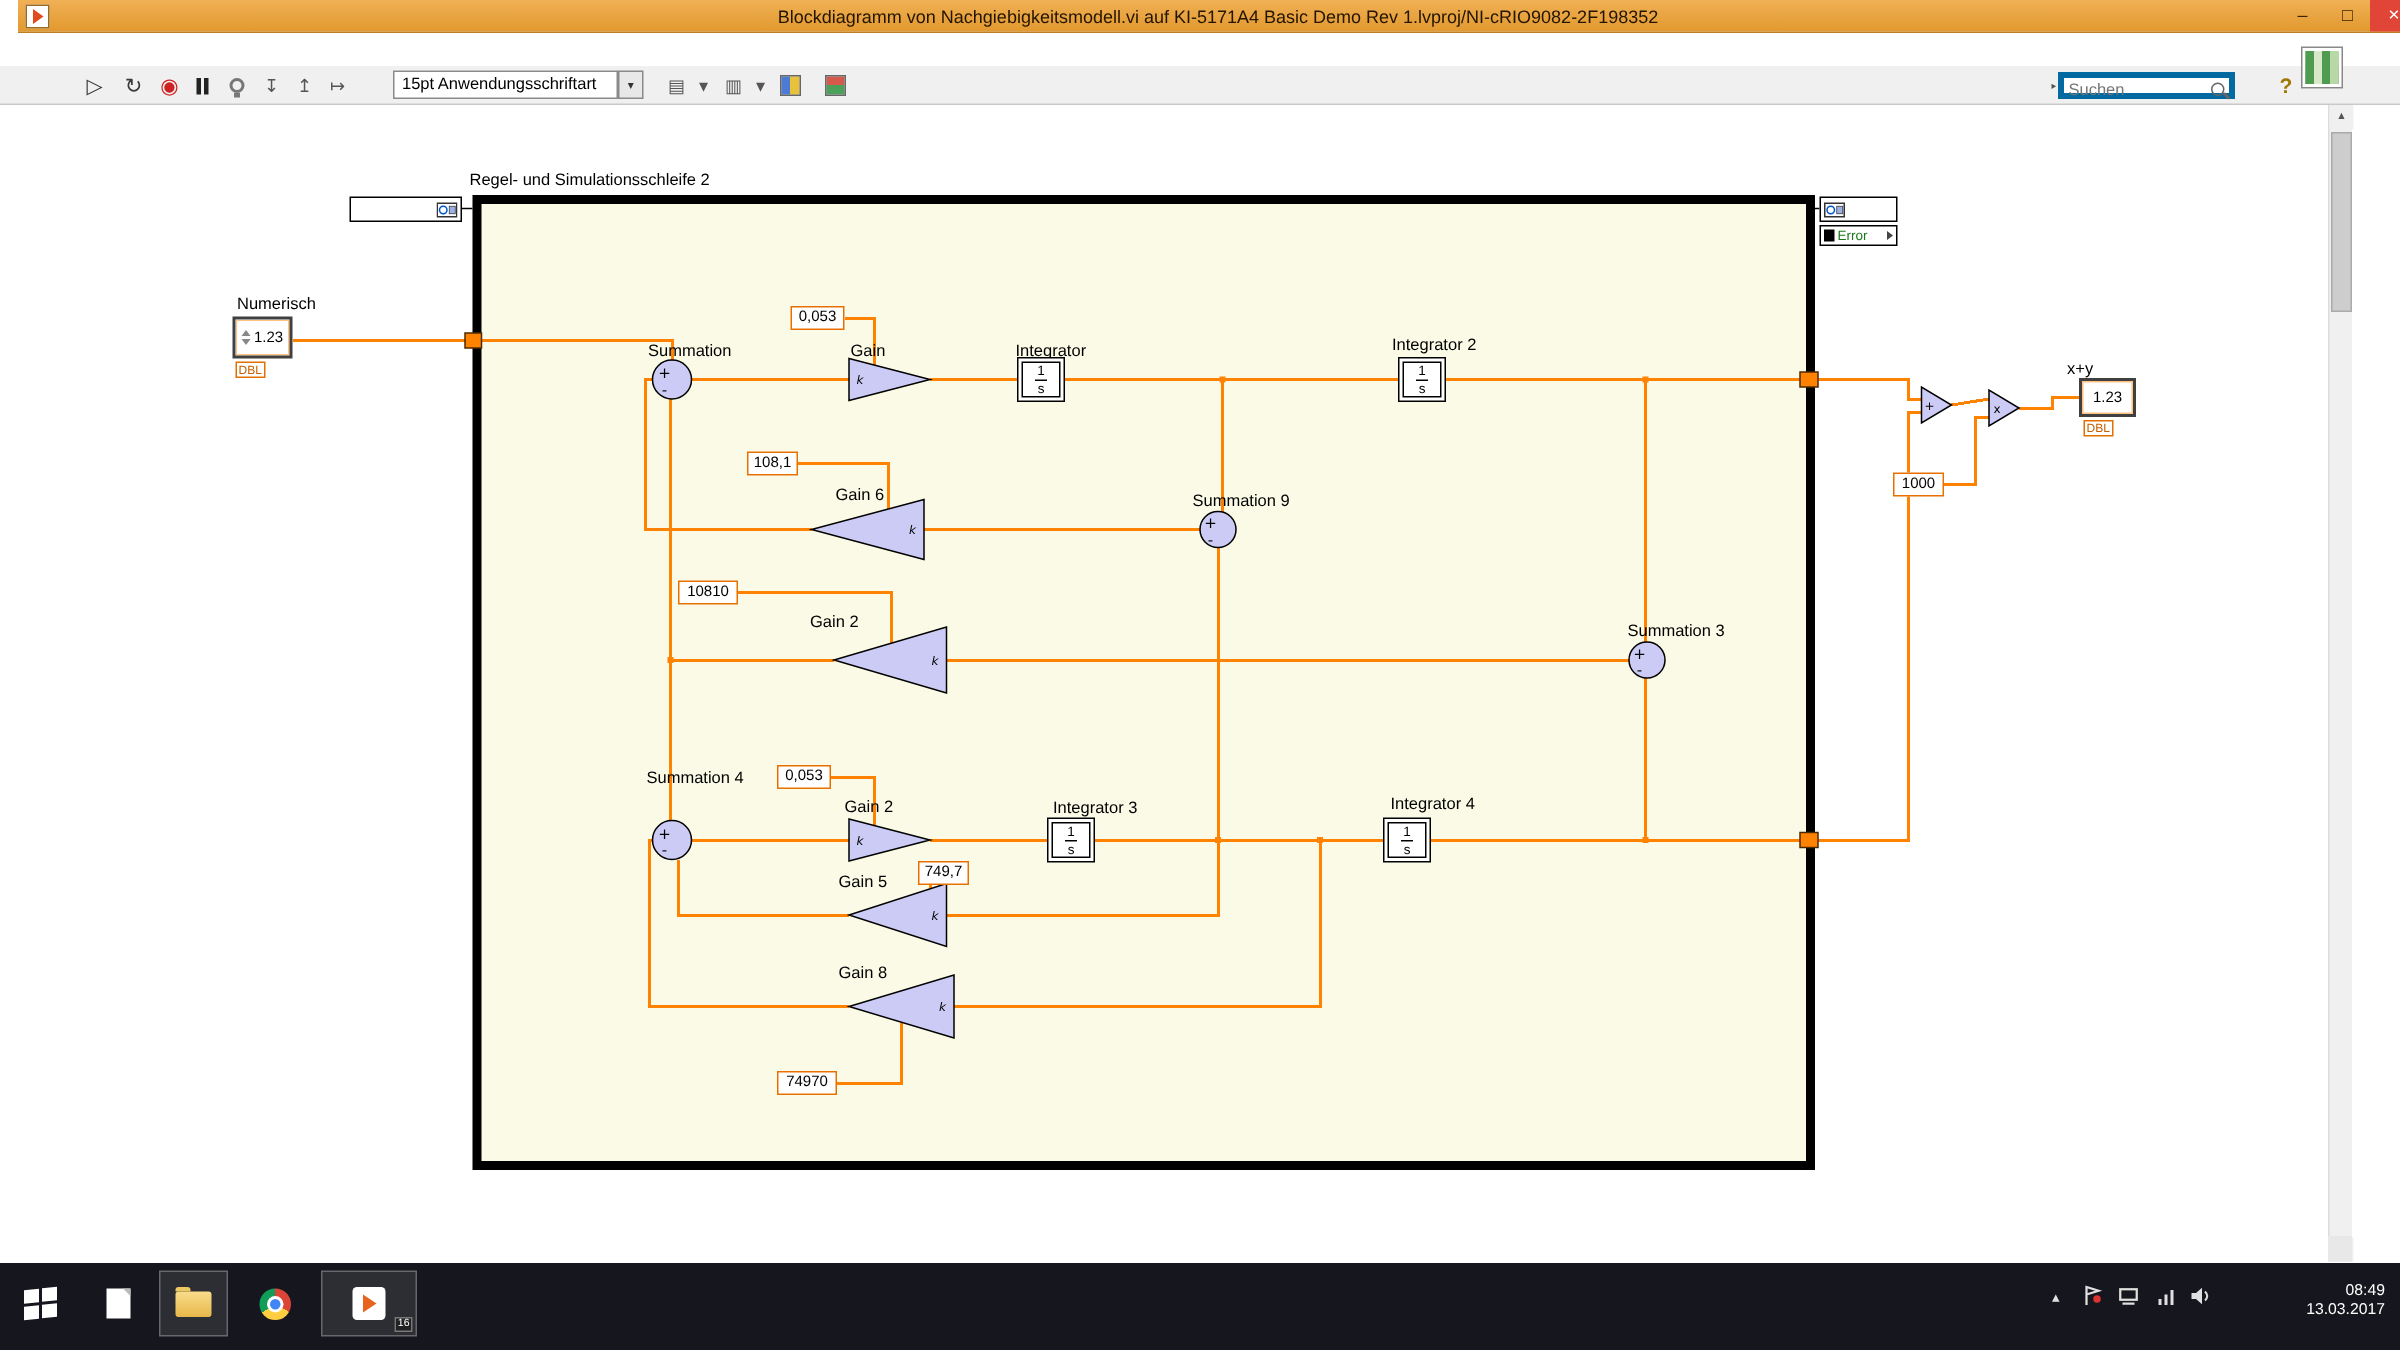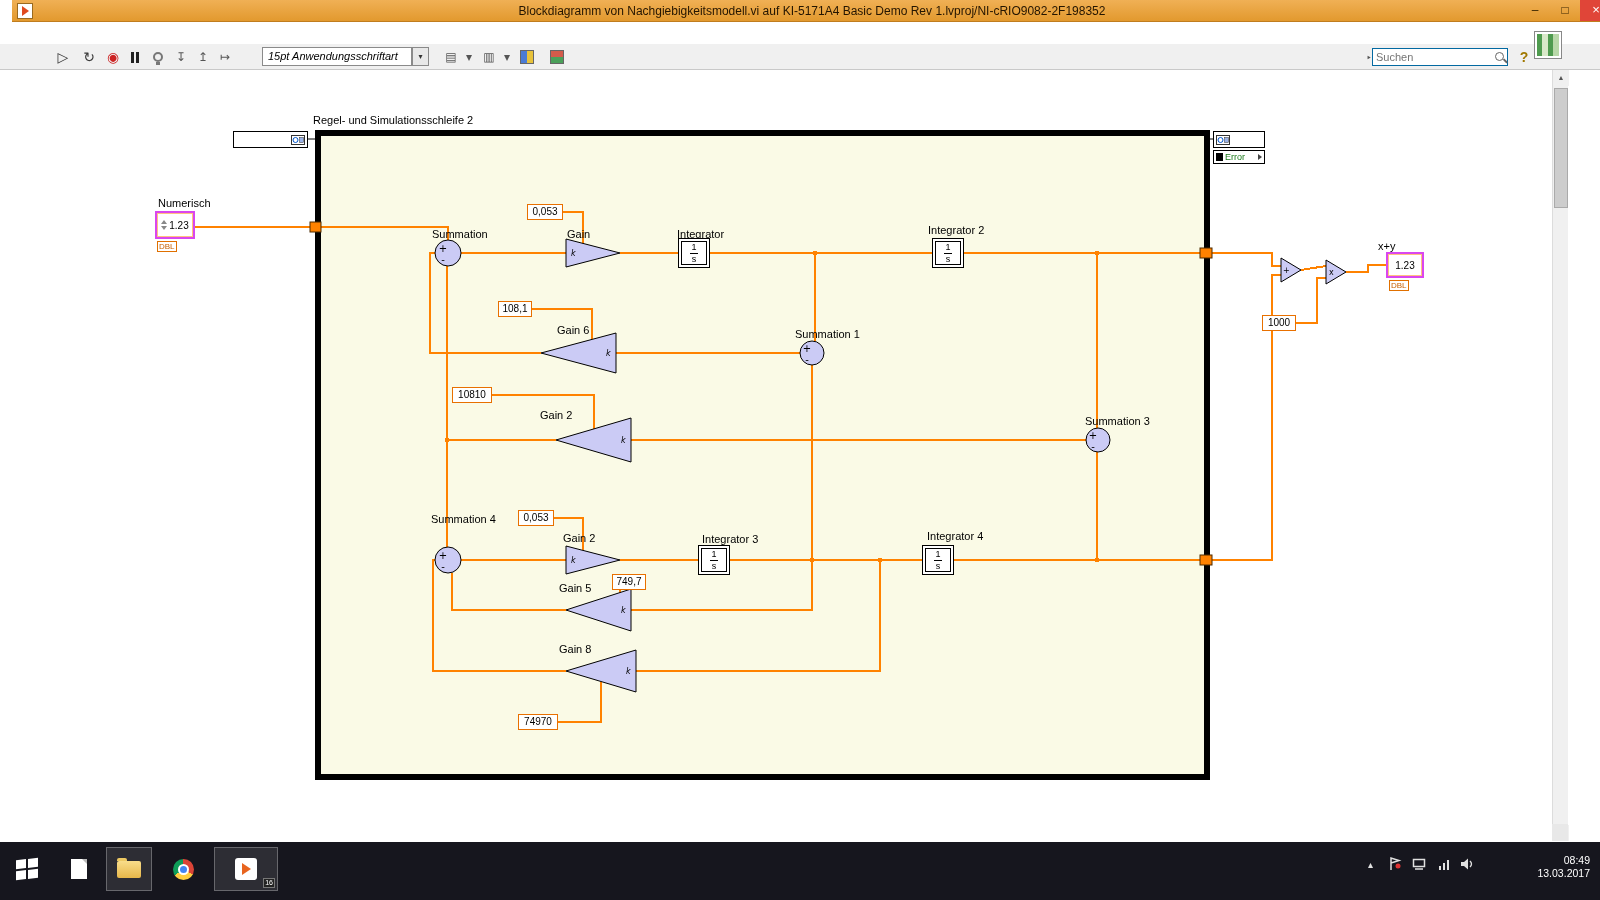--- a/index.html
+++ b/index.html
@@ -27,27 +27,27 @@
   
   .toolbar { position:absolute; left:0; top:44px; width:1600px; height:26px; background:#f0f0f0; border-bottom:1px solid #c9c9c9; }
   .tbi { position:absolute; top:46px; height:22px; width:22px; display:flex; align-items:center; justify-content:center;
     font-size:14px; color:#3a3a3a; }
   .tbi.small { font-size:12px; color:#555; }
   .abort { color:#c22; }
   .pause-ic { display:flex; gap:2px; } .pause-ic i { width:3px; height:11px; background:#222; display:block; }
   .bulb-ic { width:10px; height:10px; border:2px solid #777; border-radius:50%; position:relative; }
   .bulb-ic:after { content:""; position:absolute; left:1px; bottom:-5px; width:4px; height:3px; background:#777; }
   .fontbox { position:absolute; left:262px; top:47px; width:150px; height:19px; background:#fff; border:1px solid #8a8a8a;
-    font-size:11px; line-height:17px; padding-left:5px; color:#000;font-style:italic; }
+    font-size:11px; line-height:17px; padding-left:5px; color:#000; }
   .fontarrow { position:absolute; left:412px; top:47px; width:17px; height:19px; background:#e8e8e8; border:1px solid #8a8a8a;
     font-size:8px; text-align:center; line-height:17px; color:#333; }
   .colored-ic { width:14px; height:14px; background:
       linear-gradient(90deg,#4b7bd4 50%,#e8c23a 50%); border:1px solid #666; }
   .colored-ic.b { background:linear-gradient(0deg,#4ba05a 50%,#d45b4b 50%); }
-  .searchbox { position:absolute; left:1372px; top:48px; width:136px; height:18px; background:#fff; border:1px solid #0369a1; }
+  .searchbox { position:absolute; left:1372px; top:48px; width:118px; height:18px; background:#fff; border:4px solid #0369a1; }
   .searchbox input { position:absolute; left:3px; top:0; width:105px; height:16px; border:none; outline:none;
     font-size:11px; color:#333; font-family:"Liberation Sans",sans-serif; background:transparent; }
   .mag { position:absolute; right:3px; top:3px; width:9px; height:9px; border:1.5px solid #666; border-radius:50%; }
   .mag:after { content:""; position:absolute; left:7px; top:7px; width:5px; height:1.5px; background:#666; transform:rotate(45deg); }
   .helpbtn { position:absolute; left:1515px; top:47px; width:18px; height:20px; font-weight:bold; font-size:14px;
     color:#a07800; text-align:center; line-height:20px; }
   .vi-icon { position:absolute; left:1534px; top:31px; width:28px; height:28px; background:#fff; border:1px solid #888; padding:2px; }
   .vi-icon .px { width:100%; height:100%;
     background:linear-gradient(90deg,#4f9b4f 25%,#d8e8c8 25% 50%,#4f9b4f 50% 75%,#b8d8a8 75%),
                linear-gradient(#88bb66,#336633); }
@@ -56,21 +56,21 @@
   .canvas { position:absolute; left:0; top:70px; width:1552px; height:754px; background:#fff; overflow:hidden; }
   .loop-frame { position:absolute; left:315px; top:60px; width:895px; height:650px; border:6px solid #000; background:#fafae6; }
   .wires { position:absolute; left:0; top:0; }
   .dlabel { position:absolute; font-size:11px; color:#000; white-space:nowrap; }
   .const { position:absolute; height:16px; background:#fff; border:1px solid #e87000; font-size:10px; color:#000;
     text-align:center; line-height:14px; }
   .integrator { position:absolute; width:32px; height:30px; background:#fff; border:1px solid #000; padding:2px; }
   .int-inner { width:100%; height:100%; border:1px solid #000; display:flex; flex-direction:column; align-items:center;
     justify-content:center; font-size:9px; line-height:1; color:#000; }
   .int-bar { width:8px; border-top:1px solid #000; margin:1px 0; display:block; }
-  .term { position:absolute; background:#fff; border:2px solid #d946ef; box-shadow:inset 0 0 0 1px #ffc080;
+  .term { position:absolute; background:#fff; border:2px solid #404040; box-shadow:inset 0 0 0 1px #ffc080;
     display:flex; align-items:center; justify-content:center; font-size:10px; color:#000; }
   .inc { display:flex; flex-direction:column; gap:2px; margin-right:2px; }
   .inc i { width:0; height:0; display:block; }
   .inc .up { border-left:3px solid transparent; border-right:3px solid transparent; border-bottom:4px solid #888; }
   .inc .dn { border-left:3px solid transparent; border-right:3px solid transparent; border-top:4px solid #888; }
   .dbltag { position:absolute; font-size:8px; color:#c65f00; border:1px solid #e07000; background:#fff;
     line-height:9px; padding:0 1px; }
   .bnode { position:absolute; background:#fff; border:1px solid #000; display:flex; align-items:center; }
   .errnode { position:absolute; background:#fff; border:1px solid #000; display:flex; align-items:center;
     font-size:9px; color:#1a7a1a; padding:0 2px; gap:2px; height:14px; }
@@ -299,21 +299,21 @@
     <div class="term" style="left:1386px;top:182px;width:38px;height:26px">
       <span>1.23</span>
     </div>
     <div class="dbltag" style="left:1389px;top:210px">DBL</div>
 
     <div class="dlabel" style="left:432px;top:158px">Summation</div>
     <div class="dlabel" style="left:567px;top:158px">Gain</div>
     <div class="dlabel" style="left:677px;top:158px">Integrator</div>
     <div class="dlabel" style="left:928px;top:154px">Integrator 2</div>
     <div class="dlabel" style="left:557px;top:254px">Gain 6</div>
-    <div class="dlabel" style="left:795px;top:258px">Summation 1</div>
+    <div class="dlabel" style="left:795px;top:258px">Summation 9</div>
     <div class="dlabel" style="left:540px;top:339px">Gain 2</div>
     <div class="dlabel" style="left:1085px;top:345px">Summation 3</div>
     <div class="dlabel" style="left:431px;top:443px">Summation 4</div>
     <div class="dlabel" style="left:563px;top:462px">Gain 2</div>
     <div class="dlabel" style="left:702px;top:463px">Integrator 3</div>
     <div class="dlabel" style="left:927px;top:460px">Integrator 4</div>
     <div class="dlabel" style="left:559px;top:512px">Gain 5</div>
     <div class="dlabel" style="left:559px;top:573px">Gain 8</div>
 
     <div class="const" style="left:527px;top:134px;width:36px">0,053</div>

